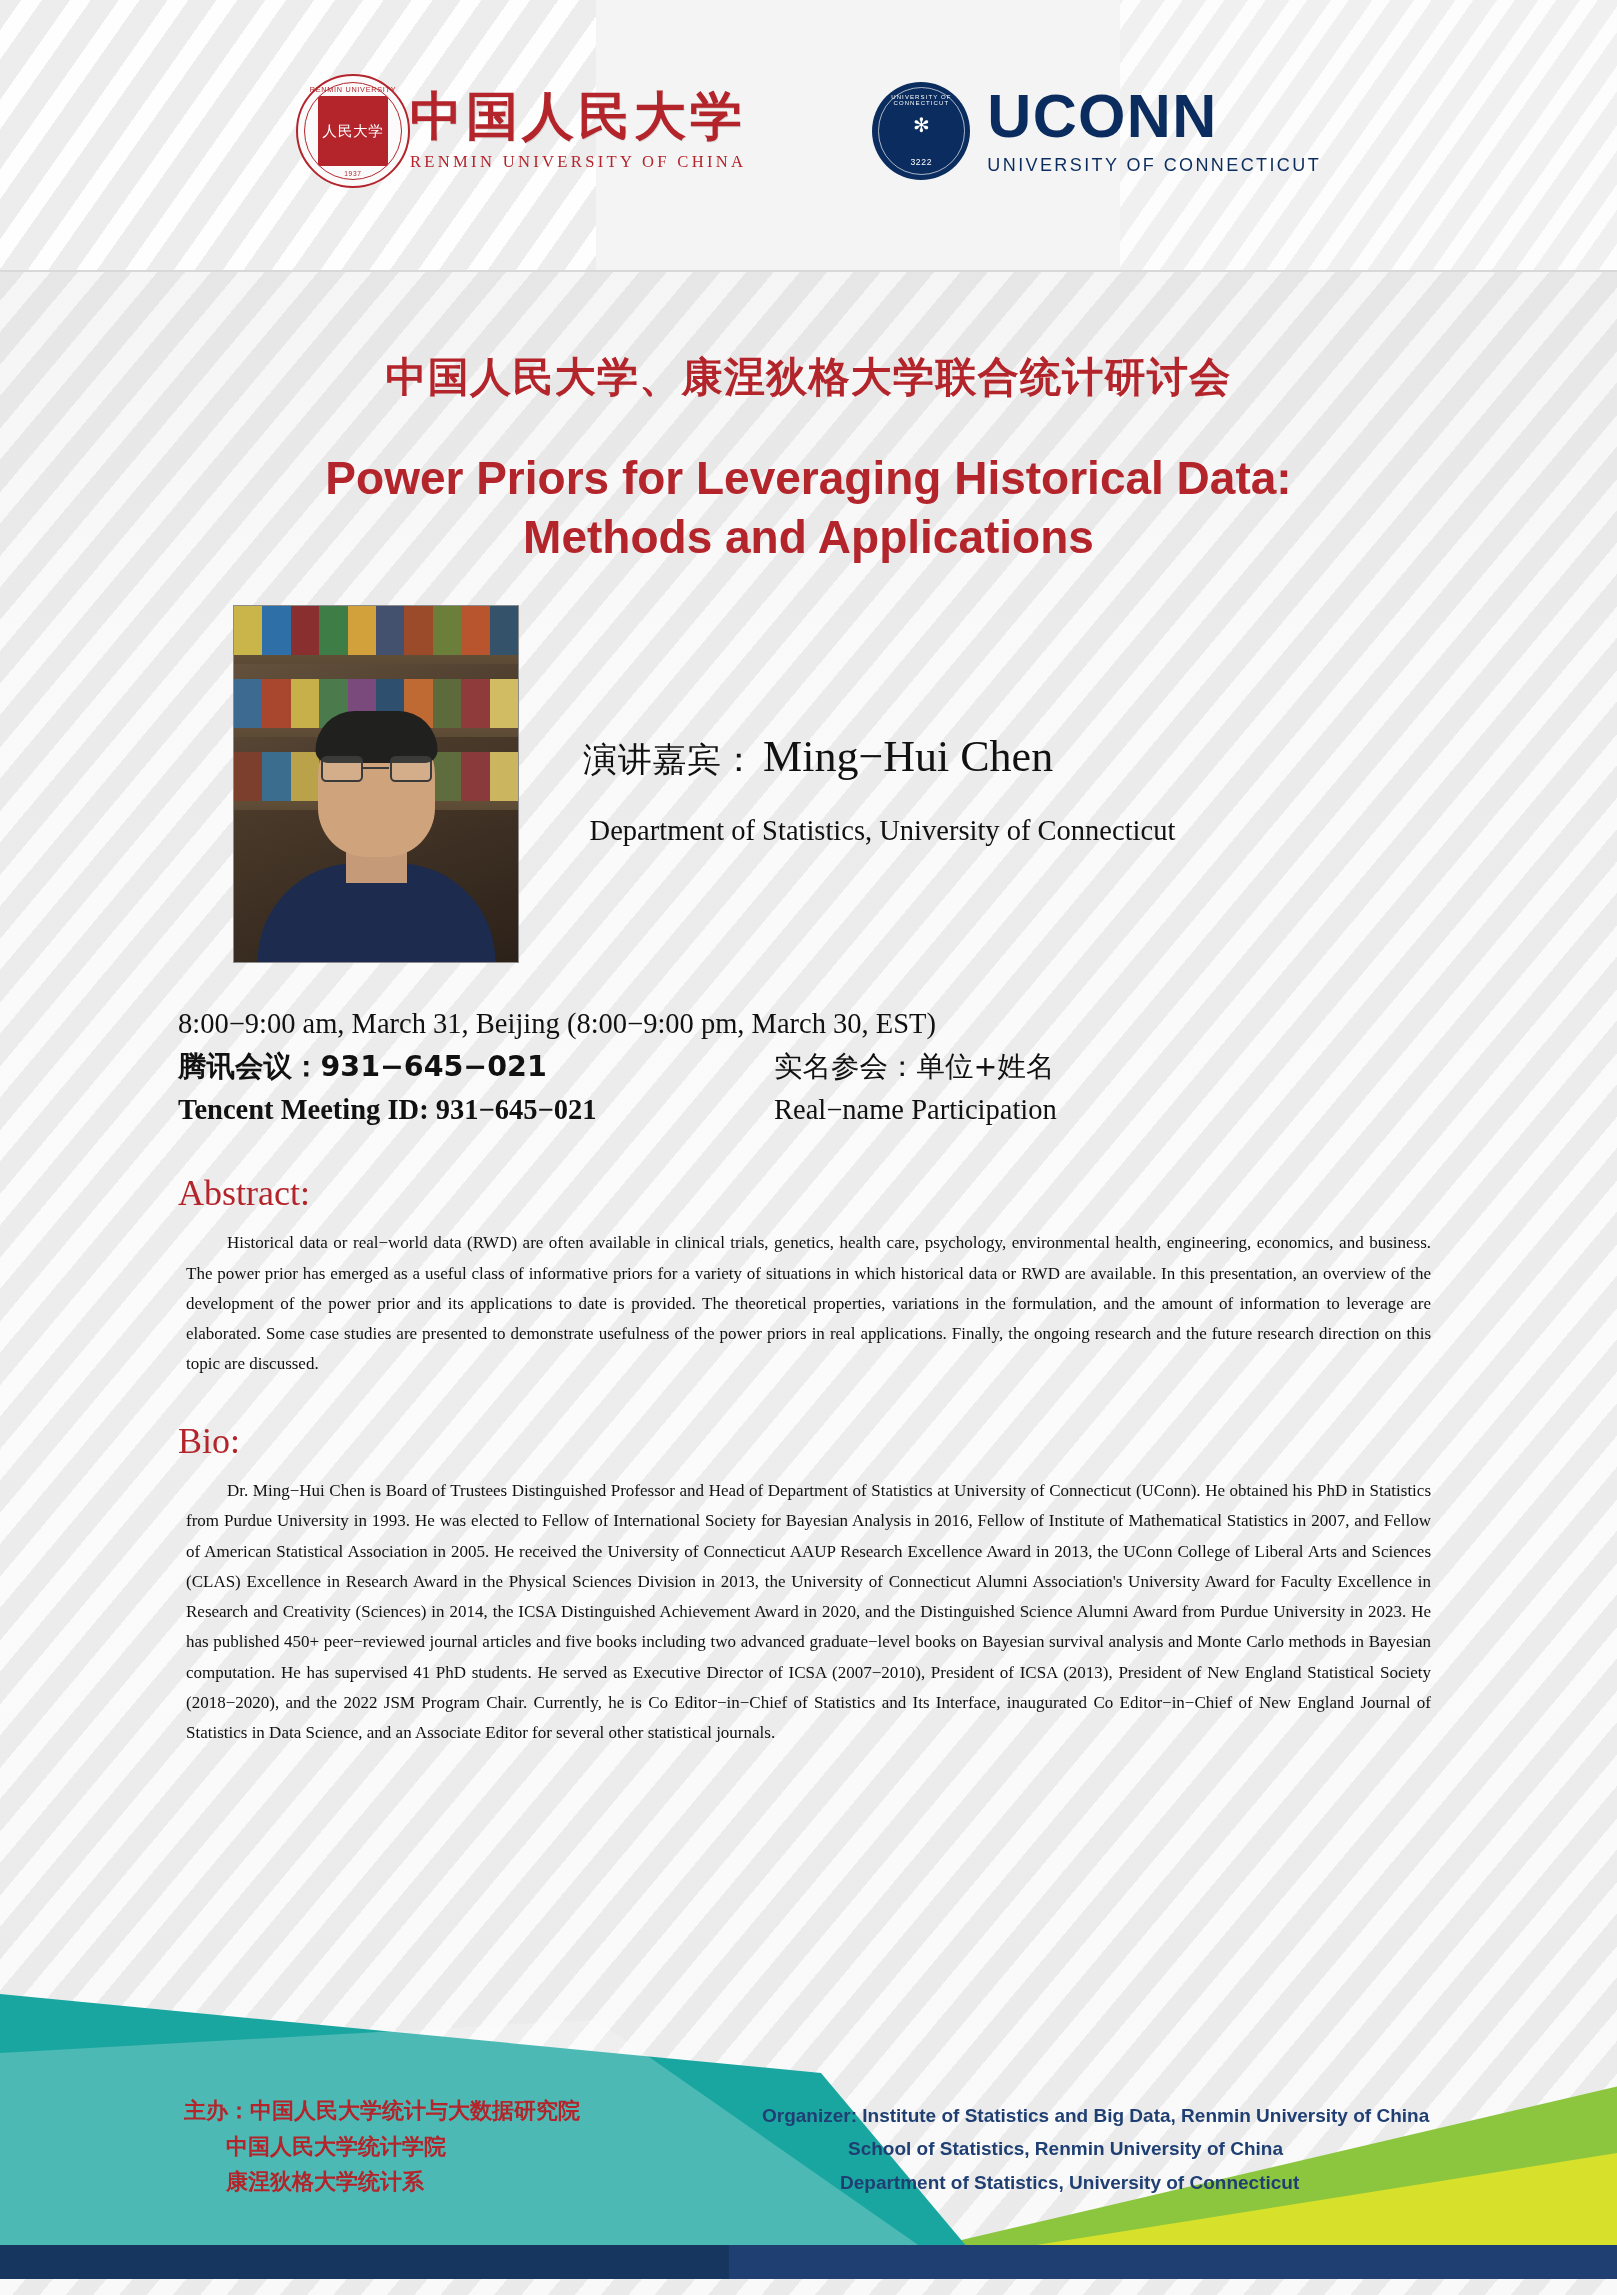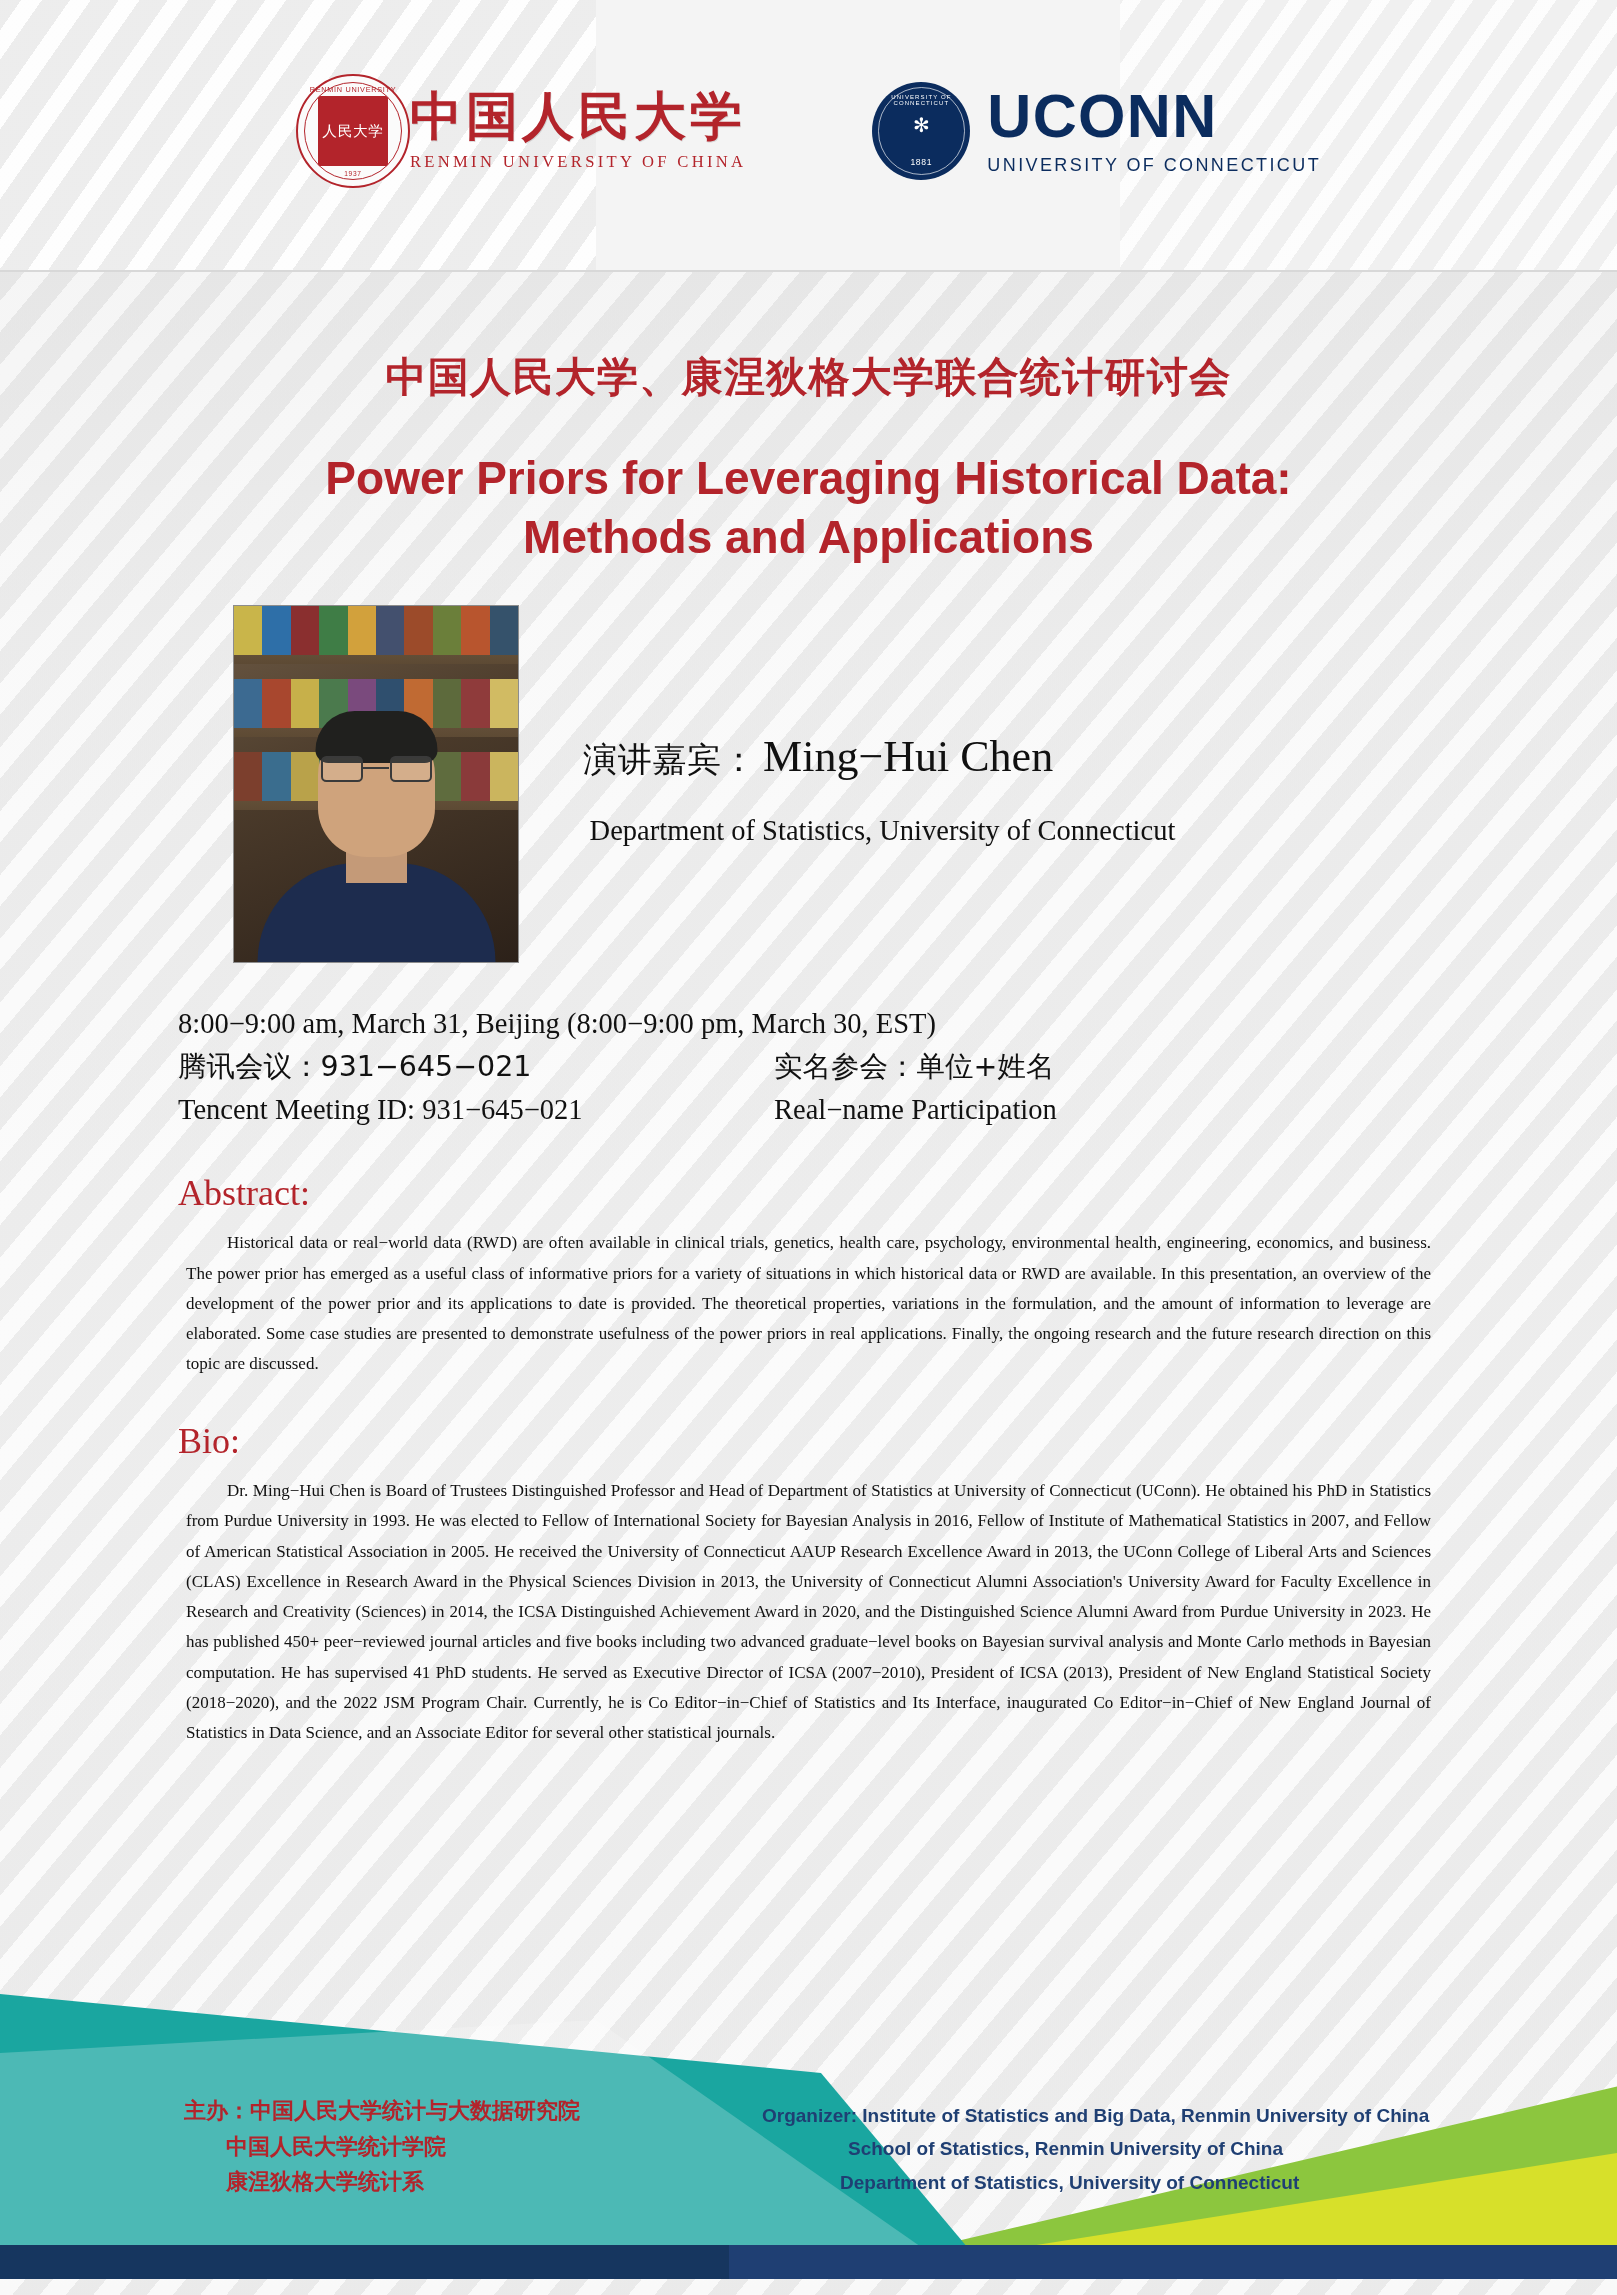--- a/index.html
+++ b/index.html
@@ -376,21 +376,21 @@
   }
   .logi-line {
     font-size: 28.5px;
     line-height: 1.52;
     white-space: pre;
   }
   .logi-line.cn { font-family: "DejaVu Sans", serif; }
   .logi-two {
     display: flex;
   }
-  .logi-two .c1 { width: 596px; }
+  .logi-two .c1 { width: 596px; font-weight: bold; }
 
   
   .section-head {
     color: #b3242b;
     font-size: 36px;
     font-family: "Liberation Serif", serif;
     padding-left: 178px;
     margin-top: 40px;
   }
   .section-body {
@@ -497,21 +497,21 @@
         <div>
           <div class="ruc-text-cn">中国人民大学</div>
           <div class="ruc-text-en">RENMIN UNIVERSITY OF CHINA</div>
         </div>
       </div>
 
       <div class="uconn-logo">
         <div class="uconn-seal">
           <div class="uconn-seal-top">UNIVERSITY OF CONNECTICUT</div>
           <div class="uconn-seal-mid">✻</div>
-          <div class="uconn-seal-bottom">1881</div>
+          <div class="uconn-seal-bottom">3222</div>
         </div>
         <div>
           <div class="uconn-word">UCONN</div>
           <div class="uconn-sub">UNIVERSITY OF CONNECTICUT</div>
         </div>
       </div>
 
     </div>
     <div class="header-bottom-rule"></div>
   </div>

